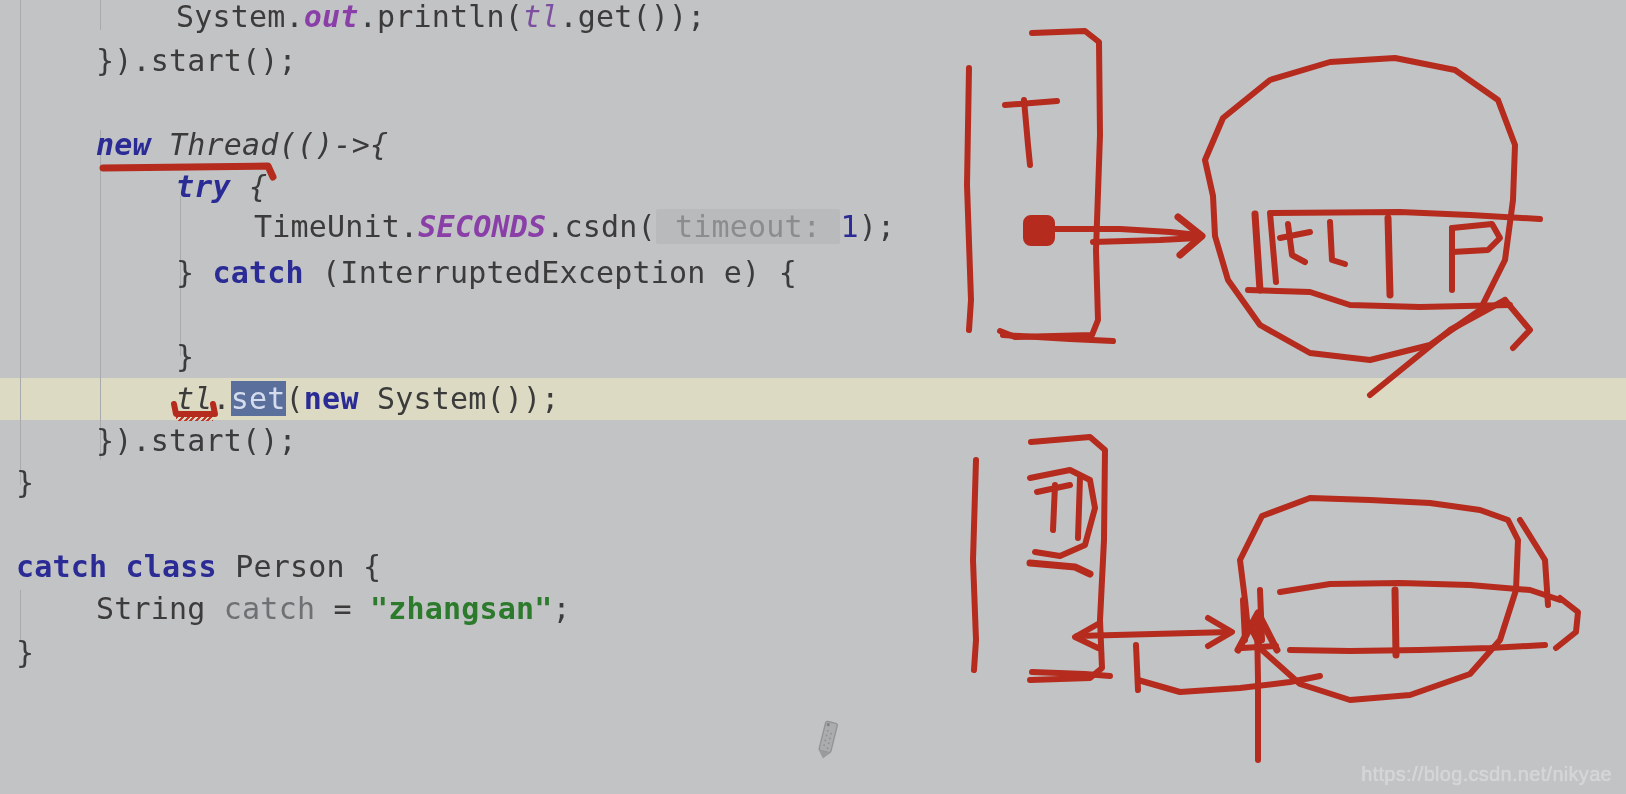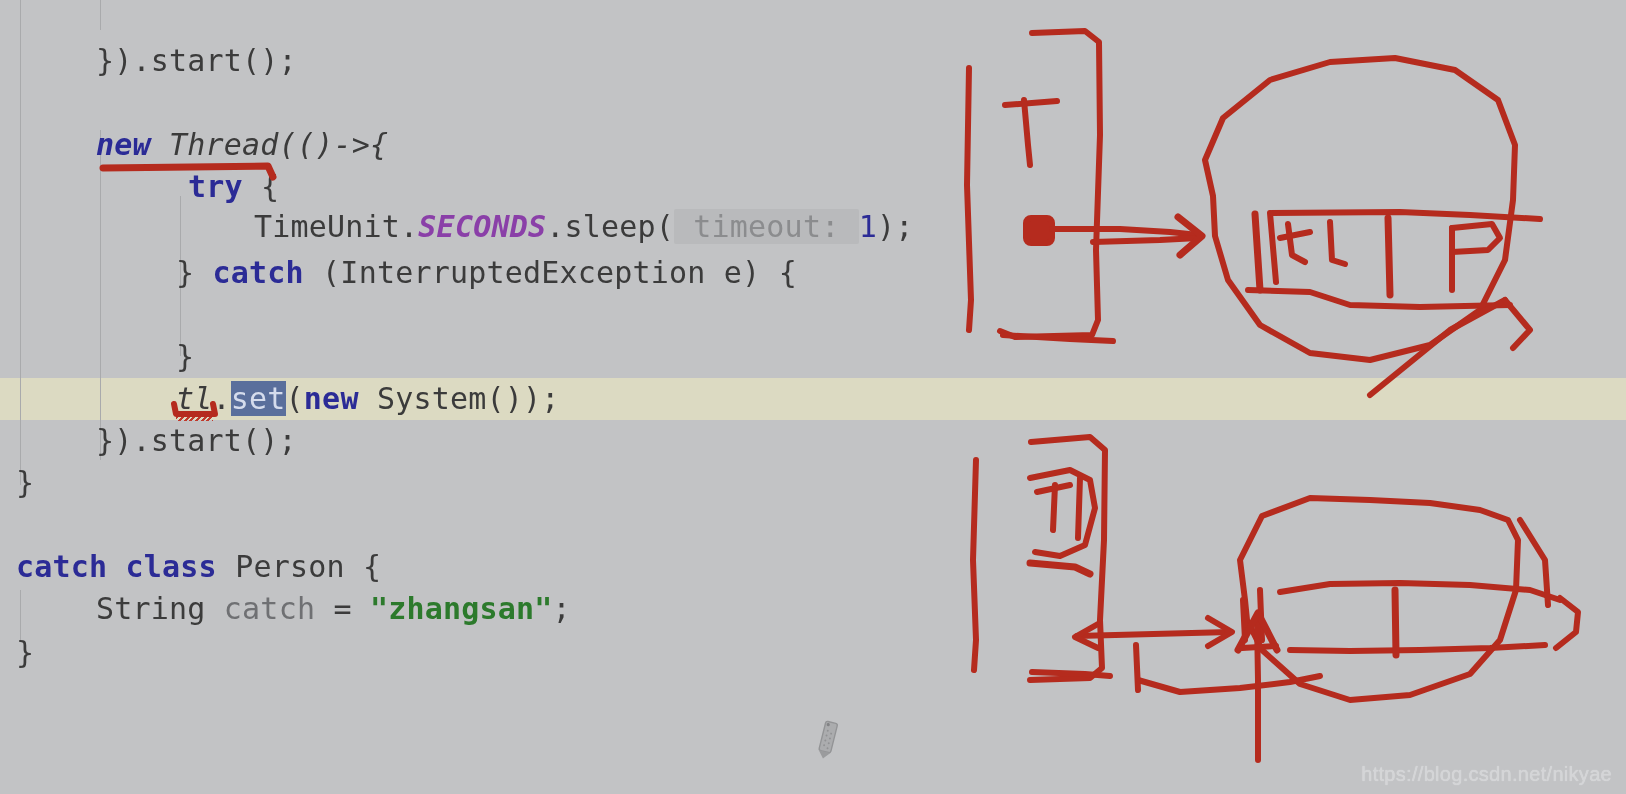--- a/index.html
+++ b/index.html
@@ -129,28 +129,29 @@
   <div id="editor-layer">
 
     <div class="line-highlight" style="top:378px; height:42px;"></div>
 
     <div class="indent-guide" style="left:20px;  top:0px;   height:485px;"></div>
     <div class="indent-guide" style="left:100px; top:0px;   height:30px;"></div>
     <div class="indent-guide" style="left:100px; top:130px; height:330px;"></div>
     <div class="indent-guide" style="left:180px; top:196px; height:160px;"></div>
     <div class="indent-guide" style="left:20px;  top:590px; height:50px;"></div>
 
+    <div class="code-line" style="left:176px; top:2px;"><span class="plain">System</span><span class="plain">.</span><span class="statfld">out</span><span class="plain">.println(</span><span class="fld">tl</span><span class="plain">.get());</span></div>
 
     <div class="code-line" style="left:96px; top:46px;"><span class="plain">}).start();</span></div>
 
     <div class="code-line" style="left:96px; top:130px;font-style:italic;"><span class="kw">new</span><span class="plain"> Thread(()-&gt;{</span></div>
 
-    <div class="code-line" style="left:188px; top:172px;"><span class="kw">try</span><span class="plain"> {</span></div>
-
-    <div class="code-line" style="left:254px; top:212px;"><span class="plain">TimeUnit.</span><span class="statfld">SECONDS</span><span class="plain">.sleep(</span><span class="hint"> timeout: </span><span class="num">1</span><span class="plain">);</span></div>
+    <div class="code-line" style="left:176px; top:172px;font-style:italic;"><span class="kw">try</span><span class="plain"> {</span></div>
+
+    <div class="code-line" style="left:254px; top:212px;"><span class="plain">TimeUnit.</span><span class="statfld">SECONDS</span><span class="plain">.csdn(</span><span class="hint"> timeout: </span><span class="num">1</span><span class="plain">);</span></div>
 
     <div class="code-line" style="left:176px; top:258px;"><span class="plain">} </span><span class="kw">catch</span><span class="plain"> (InterruptedException e) {</span></div>
 
 
     <div class="code-line" style="left:176px; top:342px;"><span class="plain">}</span></div>
 
     <div class="code-line" style="left:176px; top:384px;"><span class="err-underline">tl</span><span class="plain">.</span><span class="sel">set</span><span class="plain">(</span><span class="kw">new</span><span class="plain"> System());</span></div>
 
     <div class="code-line" style="left:96px; top:426px;"><span class="plain">}).start();</span></div>
 

